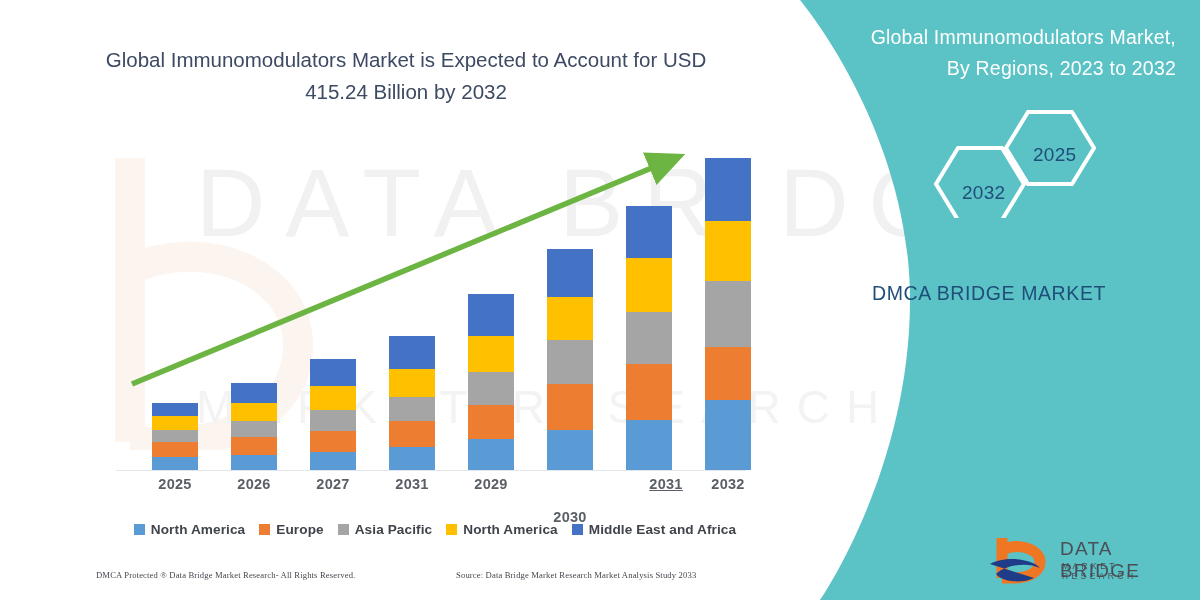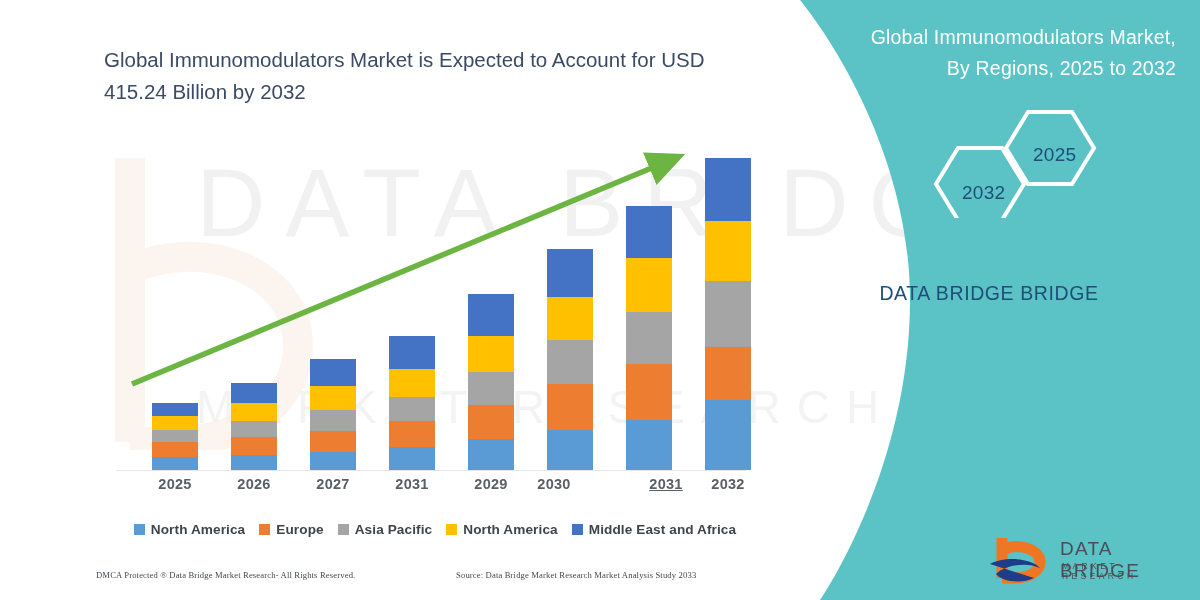--- a/index.html
+++ b/index.html
@@ -49,21 +49,21 @@
     position: absolute; left: 72px; top: 4px; color: #4b4f55;
     font-size: 19px; letter-spacing: 1.2px; font-weight: 400;
   }
   .logo-sub {
     position: absolute; left: 74px; top: 27px; color: #4b4f55;
     font-size: 8.5px; letter-spacing: 3.4px; font-weight: 400;
   }
 
   
   .headline {
-    position: absolute; left: 104px; top: 44px; width: 620px; 
+    position: absolute; left: 96px; top: 44px; width: 620px; text-align: center;
     color: #3c4a63; font-size: 20.5px; line-height: 32px; font-weight: 400;
   }
 
   .chart { position: absolute; left: 96px; top: 140px; width: 660px; height: 340px; }
   .plot  { position: absolute; left: 0; top: 0; width: 660px; height: 330px; }
   .baseline {
     position: absolute; left: 20px; top: 330px; width: 630px; height: 1px;
     background: #e3e6ea;
   }
   .bar {
@@ -180,21 +180,21 @@
           <div class="seg" title="North America 2032: 96" style="height: 70px; background: rgb(91, 155, 213);"></div>
         </div>
       </div>
     <div class="baseline"></div>
     <div class="xlabels" id="xlabels">
         <div class="xlabel" style="left: 49px;">2025</div>
         <div class="xlabel" style="left: 128px;">2026</div>
         <div class="xlabel" style="left: 207px;">2027</div>
         <div class="xlabel" style="left: 286px;">2031</div>
         <div class="xlabel" style="left: 365px;">2029</div>
-        <div class="xlabel" style="left: 428px;">2030</div>
+        <div class="xlabel" style="left: 444px; margin-top: 33px;">2030</div>
         <div class="xlabel" style="left: 540px; text-decoration: underline;">2031</div>
         <div class="xlabel" style="left: 602px;">2032</div>
       </div>
   </div>
 
   <div class="legend" id="legend">
       <div class="lg-item">
         <span class="lg-swatch" style="background: rgb(91, 155, 213);"></span>
         <span class="lg-text">North America</span>
       </div>
@@ -218,34 +218,34 @@
 
   <div class="foot-left">DMCA Protected ® Data Bridge Market Research-  All Rights Reserved.</div>
   <div class="foot-right">Source: Data Bridge Market Research  Market Analysis Study 2033</div>
 
   <svg class="teal-panel" viewBox="0 0 440 600" preserveAspectRatio="none">
     <path id="tealpath" d="M 40 0 L 440 0 L 440 600 L 60 600 C 60 600, 150 470, 150 300 C 150 130, 40 0, 40 0 Z" fill="#5bc2c6"></path>
   </svg>
 
   <div class="panel-head">
     <div>Global Immunomodulators Market,</div>
-    <div>By Regions, 2025 to 2032</div>
+    <div>By Regions, 2023 to 2032</div>
   </div>
 
   <div class="hexwrap">
     <svg width="190" height="110" viewBox="0 0 190 110">
       <polygon id="hexA" points="108,4 152,4 174,40 152,76 108,76 86,40" fill="none" stroke="#ffffff" stroke-width="4"></polygon>
       <polygon id="hexB" points="38,40 82,40 104,76 82,112 38,112 16,76" fill="none" stroke="#ffffff" stroke-width="4"></polygon>
     </svg>
     <div class="hex-label hex-2025">2025</div>
     <div class="hex-label hex-2032">2032</div>
   </div>
 
   <div class="brand-lines">
-    <div>DATA BRIDGE BRIDGE</div>
+    <div>DMCA BRIDGE MARKET</div>
   </div>
 
   <div class="logo">
     <svg width="66" height="52" viewBox="0 0 66 52">
       <path id="lgO" d="M14 4 L14 44" stroke-width="11" fill="none" stroke-linecap="butt" stroke="#ef7622"></path>
       <path id="lgO2" d="M14 16 C 30 8, 52 15, 52 28 C 52 38, 40 44, 26 44 L14 44" stroke-width="11" fill="none" stroke="#ef7622"></path>
       <path id="lgB" d="M2 30 C 16 22, 44 24, 52 34 C 40 28, 18 30, 8 40 C 14 48, 34 50, 46 44" stroke="none" fill="#1f3c88"></path>
     </svg>
     <div class="logo-main">DATA BRIDGE</div>
     <div class="logo-sub">MARKET RESEARCH</div>

